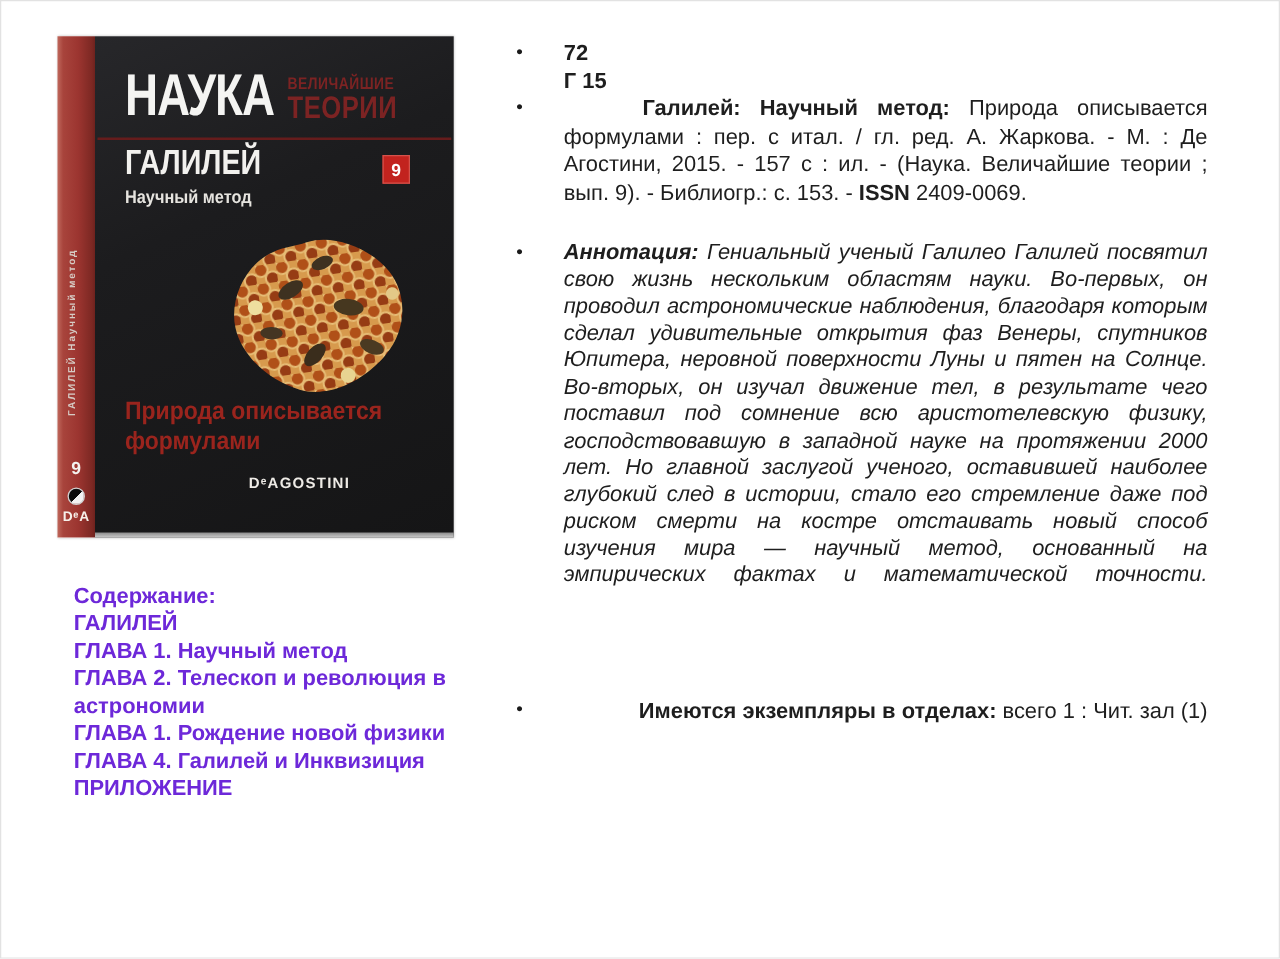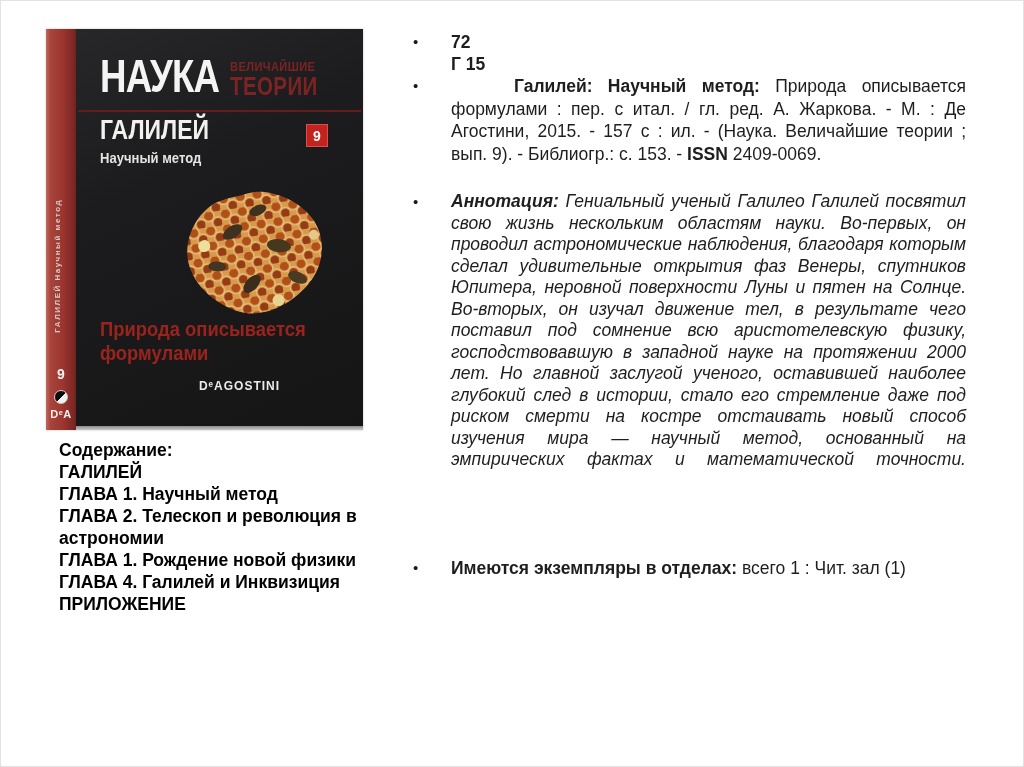--- a/index.html
+++ b/index.html
@@ -52,34 +52,34 @@
                     font-weight:bold; color:#e6e4df; transform:scaleX(.9); transform-origin:left top; }
 
   .honeycomb { position:absolute; left:100px; top:162px; }
 
   .tagline { position:absolute; left:24px; top:288px; font-size:20px; line-height:24px;
              font-weight:bold; color:#9a241d; transform:scaleX(.92); transform-origin:left top; }
   .publisher { position:absolute; left:0; top:350px; width:100%; text-align:center;
                color:#eeebe6; font-weight:bold; font-size:12px; letter-spacing:1px;margin-left:20px; }
 
   
-  .toc { position:absolute; left:58px; top:438px; width:302px; font-weight:bold;
-         font-size:17.5px; line-height:22px; color:#000000; }
+  .toc { position:absolute; left:58px; top:464px; width:302px; font-weight:bold;
+         font-size:17.5px; line-height:22px; color:#6d28d9; }
 
   
   .catalog { position:absolute; left:408px; top:30px; width:557px; font-size:17.5px;
              color:#1e1e1e; }
   .cat-item { display:grid; grid-template-columns:42px 1fr; align-items:start; }
   .bullet { font-size:15px; line-height:22px; padding-left:4px; color:#1a1a1a; }
   .cat-class div { font-weight:bold; line-height:22px; }
   .cat-cite p { text-align:justify; text-indent:63px; line-height:22.5px; }
   .cat-annot { margin-top:26px; }
   .cat-annot p { text-align:justify; text-align-last:justify; line-height:21.5px;font-style:italic; }
   .cat-holdings { margin-top:86px; }
-  .cat-holdings .line { line-height:22px; }
+  .cat-holdings .line { line-height:22px;text-align:right; }
   b { font-weight:bold; }
 </style>
 </head>
 <body>
 
 <div class="slide">
 
   <div class="book">
     <div class="spine">
       <div class="spine-text">ГАЛИЛЕЙ   Научный метод</div>

